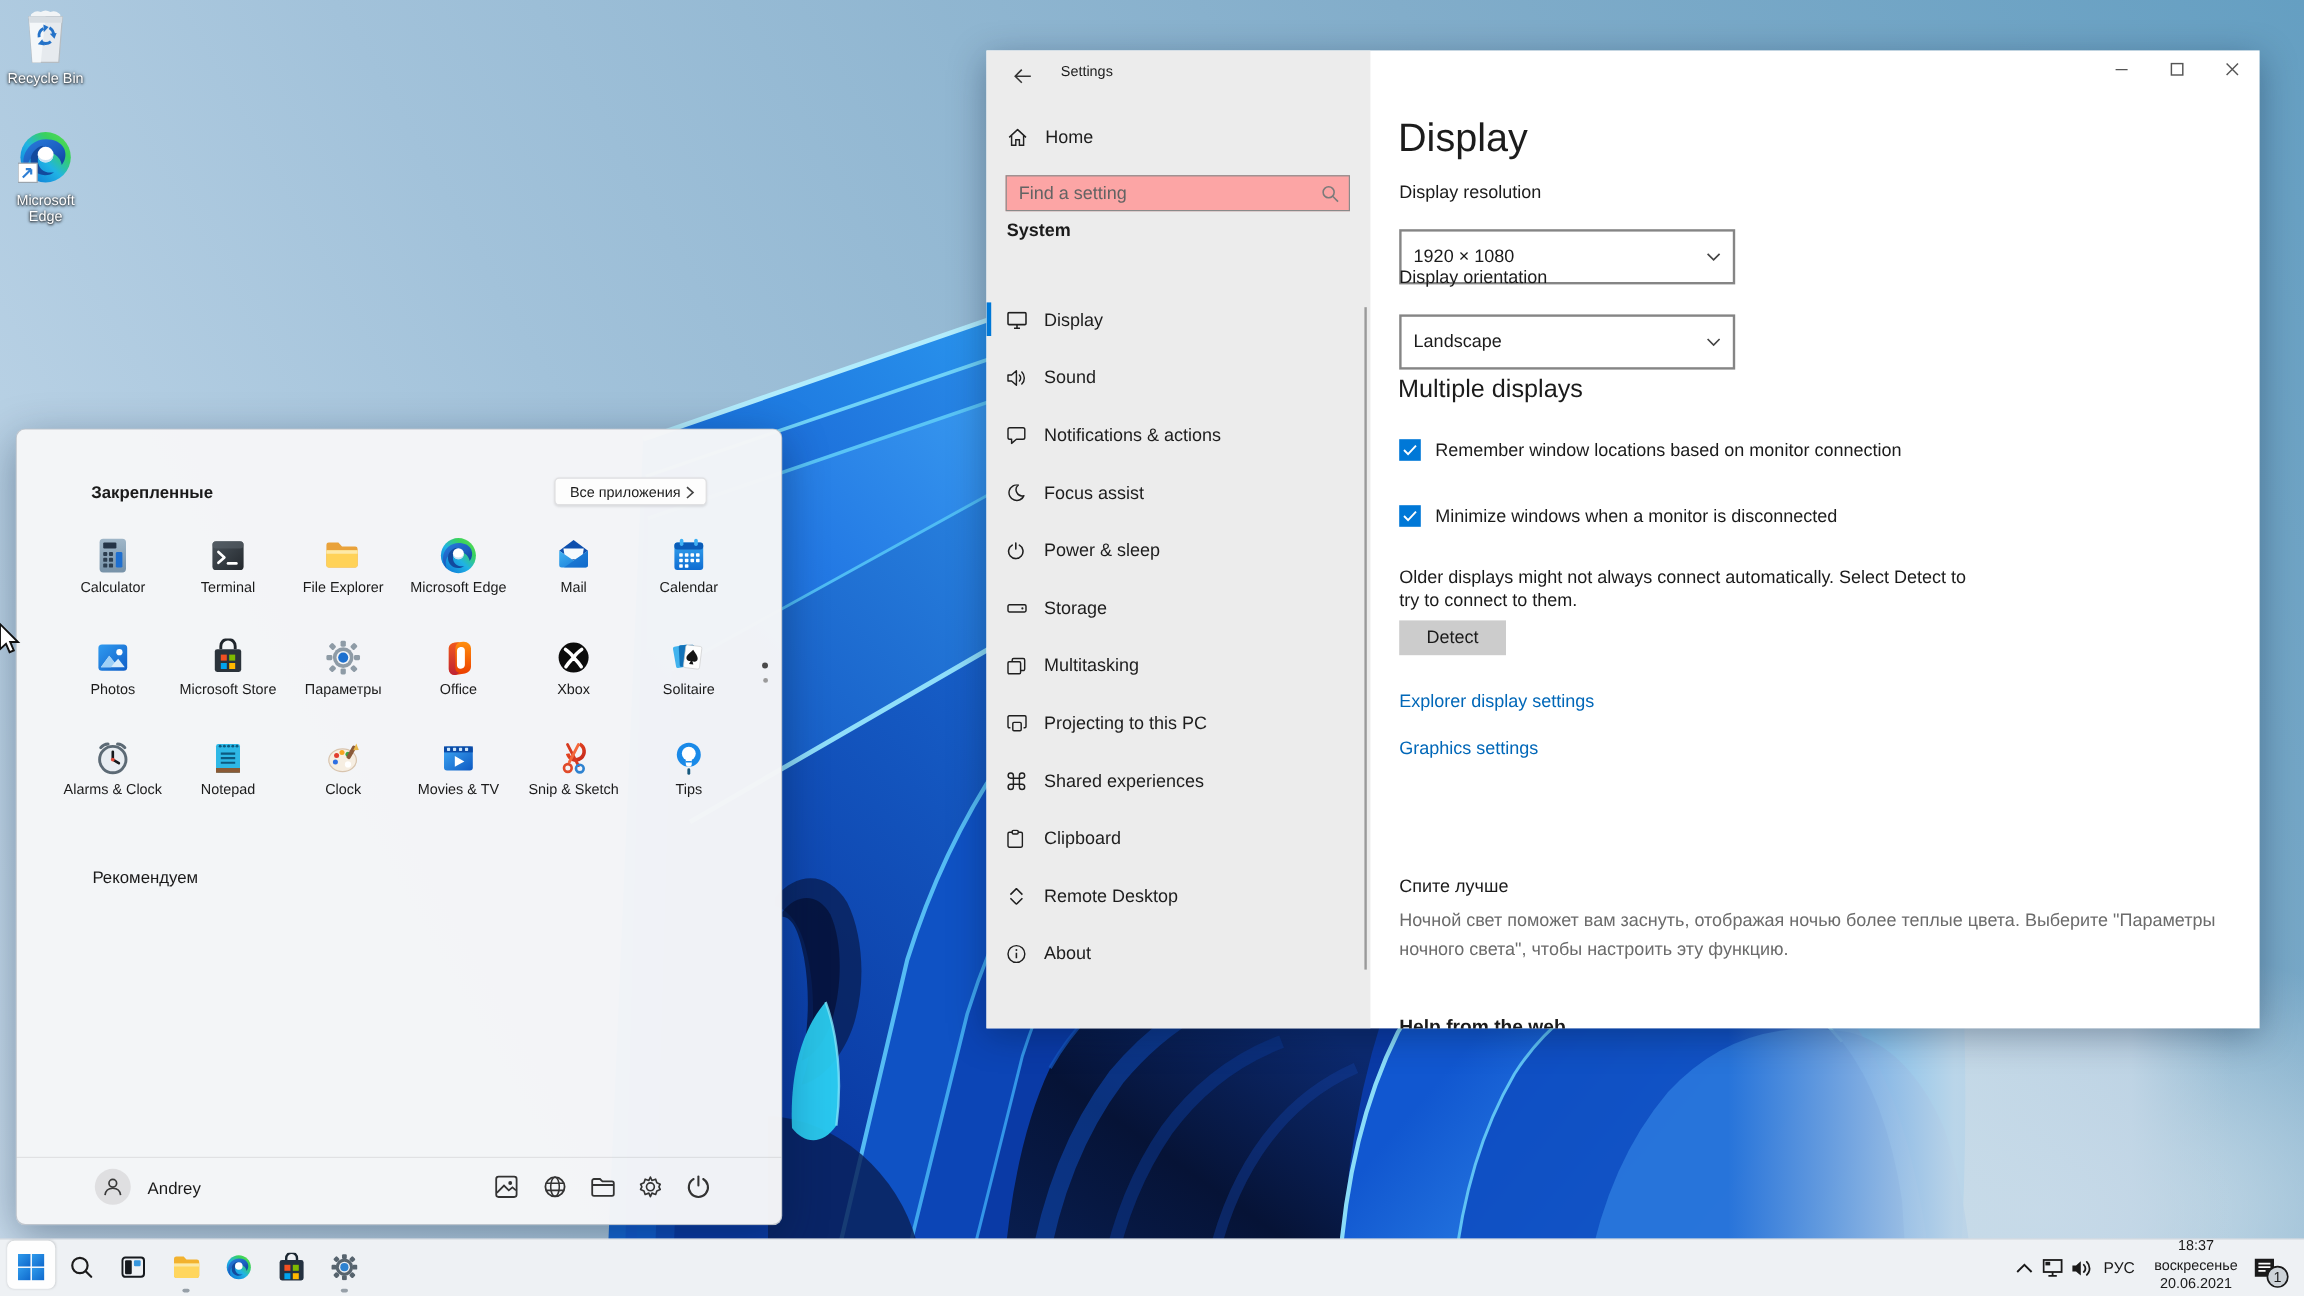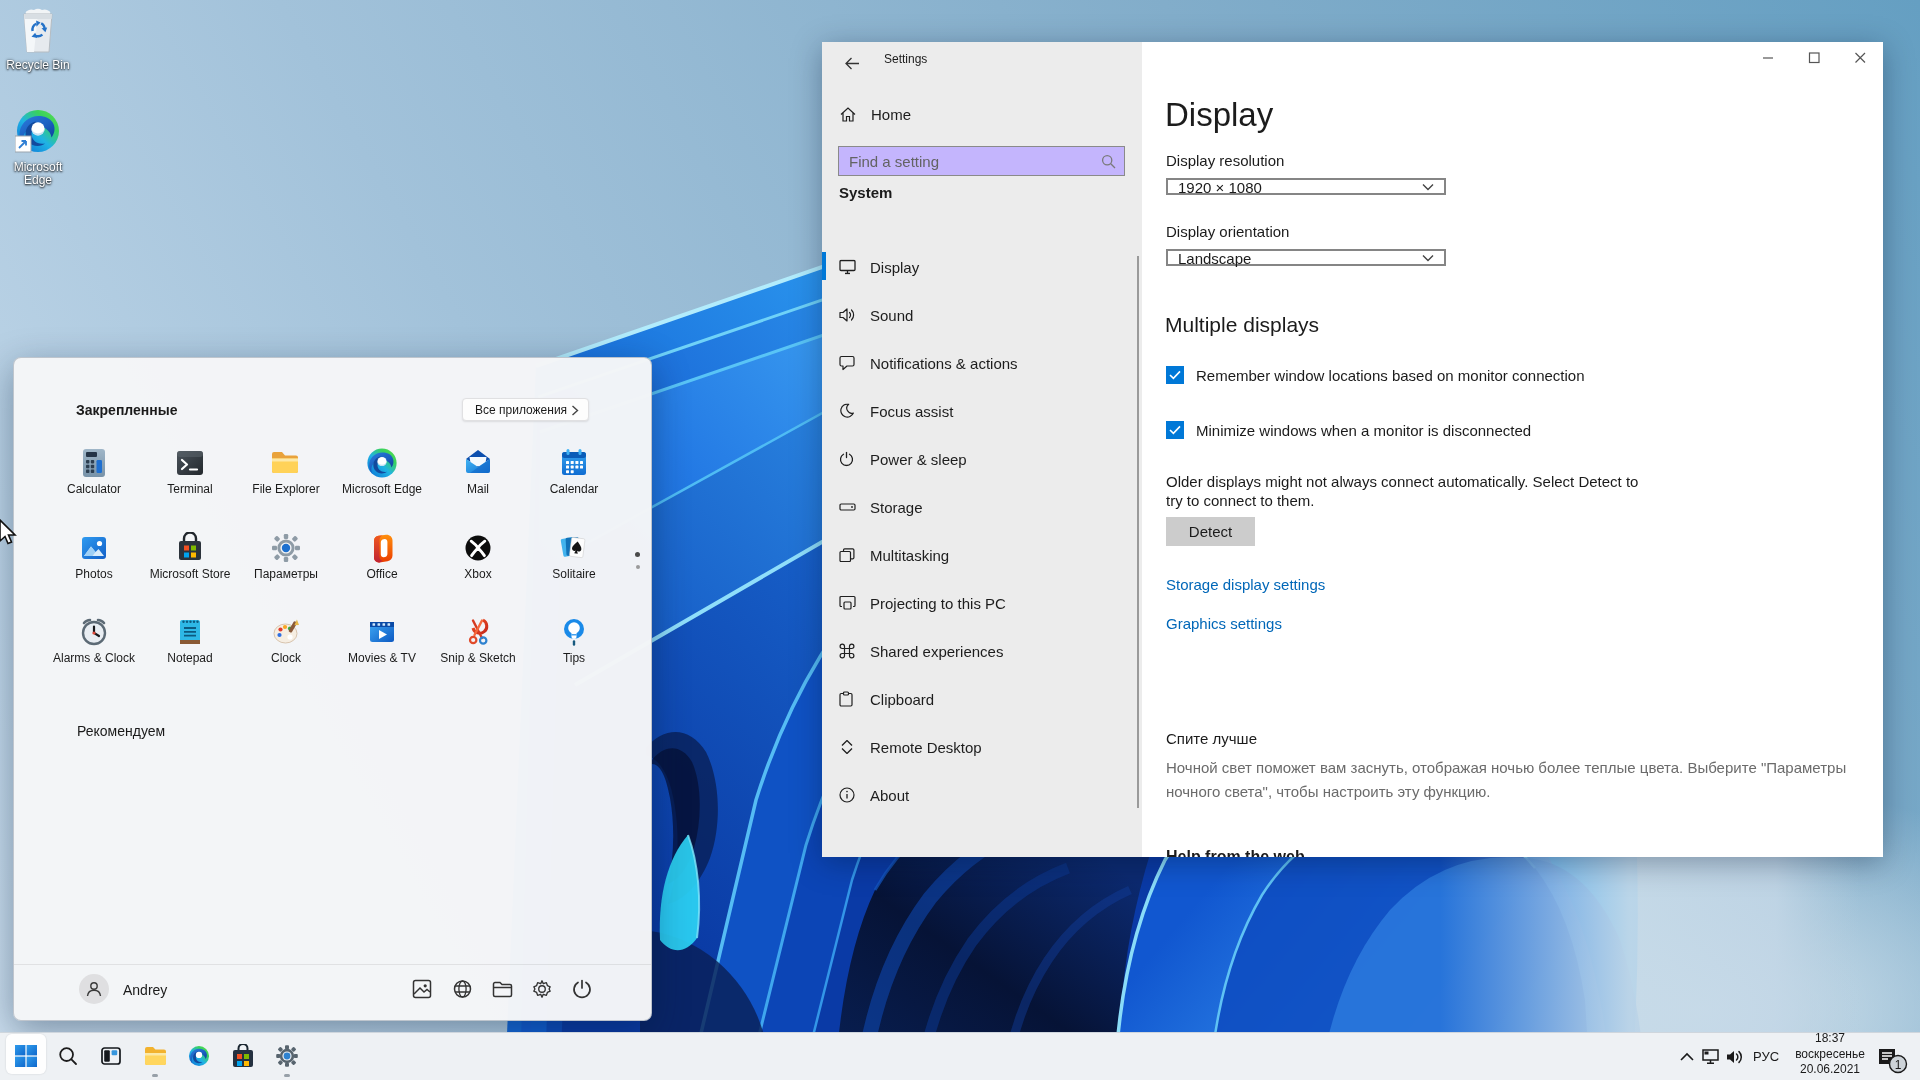--- a/index.html
+++ b/index.html
@@ -17,21 +17,21 @@
   .sitem { position:absolute; width:96px; text-align:center; }
   .sitem .lbl { position:absolute; top:36px; width:96px; text-align:center; font-size:12px; color:#1b1b1b; line-height:13px; }
   .sitem svg { margin:0 auto; }
 
   #settings { position:absolute; left:822px; top:42px; width:1061px; height:815px; background:#fff;
     box-shadow:0 6px 28px rgba(0,20,50,.35); overflow:hidden; font-size:15px; }
   #sidebar { position:absolute; left:0; top:0; width:320px; height:815px; background:#ececec; }
   .nav { position:absolute; left:0; width:320px; height:40px; }
   .nav .tx { position:absolute; left:48px; top:50%; transform:translateY(-50%); font-size:15px; color:#1d1d1d; white-space:nowrap; }
   .nav svg { position:absolute; left:17px; top:50%; transform:translateY(-50%); }
-  .combo { position:absolute; width:280px; height:17px; border:2px solid #858585; background:#fff; }
+  .combo { position:absolute; width:280px; height:46px; border:2px solid #858585; background:#fff;margin-top:13px; }
   .combo .v { position:absolute; left:10px; top:50%; transform:translateY(-50%); font-size:15px; color:#1b1b1b; }
   .combo svg { position:absolute; right:10px; top:50%; transform:translateY(-50%); }
 
   .ctext { color:#1b1b1b; font-size:15px; }
   .link { color:#0067b8; font-size:15px; }
 
   #taskbar { position:absolute; left:0; top:1032px; width:1920px; height:48px;
     background:#eef1f4; border-top:1px solid rgba(100,120,140,.22); }
   .tbtn { position:absolute; top:1034px; width:40px; height:40px; border-radius:6px; }
   .tdot { position:absolute; top:1074px; width:6px; height:3px; border-radius:2px; background:#97a0a8; }
@@ -498,21 +498,21 @@
     <svg style="position:absolute; left:23px; top:15px;" width="15" height="13" viewBox="0 0 15 13">
       <path d="M14,6.5 H1.5 M6.5,1 L1,6.5 L6.5,12" fill="none" stroke="#333" stroke-width="1.3"></path>
     </svg>
     <div style="position:absolute; left:62px; top:10px; font-size:12px; color:#1b1b1b;">Settings</div>
 
     <svg style="position:absolute; left:18px; top:65px;" width="16" height="15" viewBox="0 0 16 15">
       <path d="M1,7.5 L8,1 L15,7.5 M3,6 V14 H6.5 V9.5 H9.5 V14 H13 V6" fill="none" stroke="#1f1f1f" stroke-width="1.2"></path>
     </svg>
     <div style="position:absolute; left:49px; top:64px; font-size:15px; color:#1d1d1d;">Home</div>
 
-    <div style="position:absolute; left:16px; top:104px; width:287px; height:30px; border:1.5px solid #8a8a8a; background:#c4b5fd;">
+    <div style="position:absolute; left:16px; top:104px; width:287px; height:30px; border:1.5px solid #8a8a8a; background:#fca5a5;">
       <div style="position:absolute; left:10px; top:6px; font-size:15px; color:#636363;">Find a setting</div>
       <svg style="position:absolute; right:8px; top:7px;" width="15" height="15" viewBox="0 0 15 15">
         <circle cx="6.2" cy="6.2" r="4.6" fill="none" stroke="#7a7a7a" stroke-width="1.3"></circle>
         <path d="M9.8,9.8 L14,14" stroke="#7a7a7a" stroke-width="1.3"></path>
       </svg>
     </div>
 
     <div style="position:absolute; left:17px; top:142px; font-size:15px; font-weight:bold; color:#1b1b1b;">System</div>
 
     <div style="position:absolute; left:0; top:210px; width:4px; height:28px; background:#0078d7;"></div>
@@ -641,21 +641,21 @@
   <div style="position:absolute; left:344px; top:379px; width:18px; height:18px; background:#0078d7;"></div>
   <svg style="position:absolute; left:347px; top:383px;" width="12" height="10" viewBox="0 0 12 10">
       <path d="M1,5 L4.4,8.4 L11,1.4" fill="none" stroke="#fff" stroke-width="1.6"></path>
     </svg>
   <div class="ctext" style="position:absolute; left:374px; top:380px;">Minimize windows when a monitor is disconnected</div>
 
   <div class="ctext" style="position:absolute; left:344px; top:430px; line-height:19px;">Older displays might not always connect automatically. Select Detect to<br>try to connect to them.</div>
 
   <div style="position:absolute; left:344px; top:475px; width:89px; height:29px; background:#cccccc; font-size:15px; color:#1b1b1b; text-align:center; line-height:29px;">Detect</div>
 
-  <div class="link" style="position:absolute; left:344px; top:534px;">Storage display settings</div>
+  <div class="link" style="position:absolute; left:344px; top:534px;">Explorer display settings</div>
   <div class="link" style="position:absolute; left:344px; top:573px;">Graphics settings</div>
 
   <div class="ctext" style="position:absolute; left:344px; top:688px;">Спите лучше</div>
   <div style="position:absolute; left:344px; top:714px; width:700px; font-size:15px; color:#6b6b6b; line-height:24px;">Ночной свет поможет вам заснуть, отображая ночью более теплые цвета. Выберите "Параметры ночного света", чтобы настроить эту функцию.</div>
 
   <div style="position:absolute; left:344px; top:806px; font-size:16px; font-weight:bold; color:#1b1b1b;">Help from the web</div>
 </div>
 
 <div id="taskbar"></div>
 <div class="tbtn" style="left:6px; background:rgba(255,255,255,.9); box-shadow:0 0 2px rgba(0,0,0,.15);"></div>

